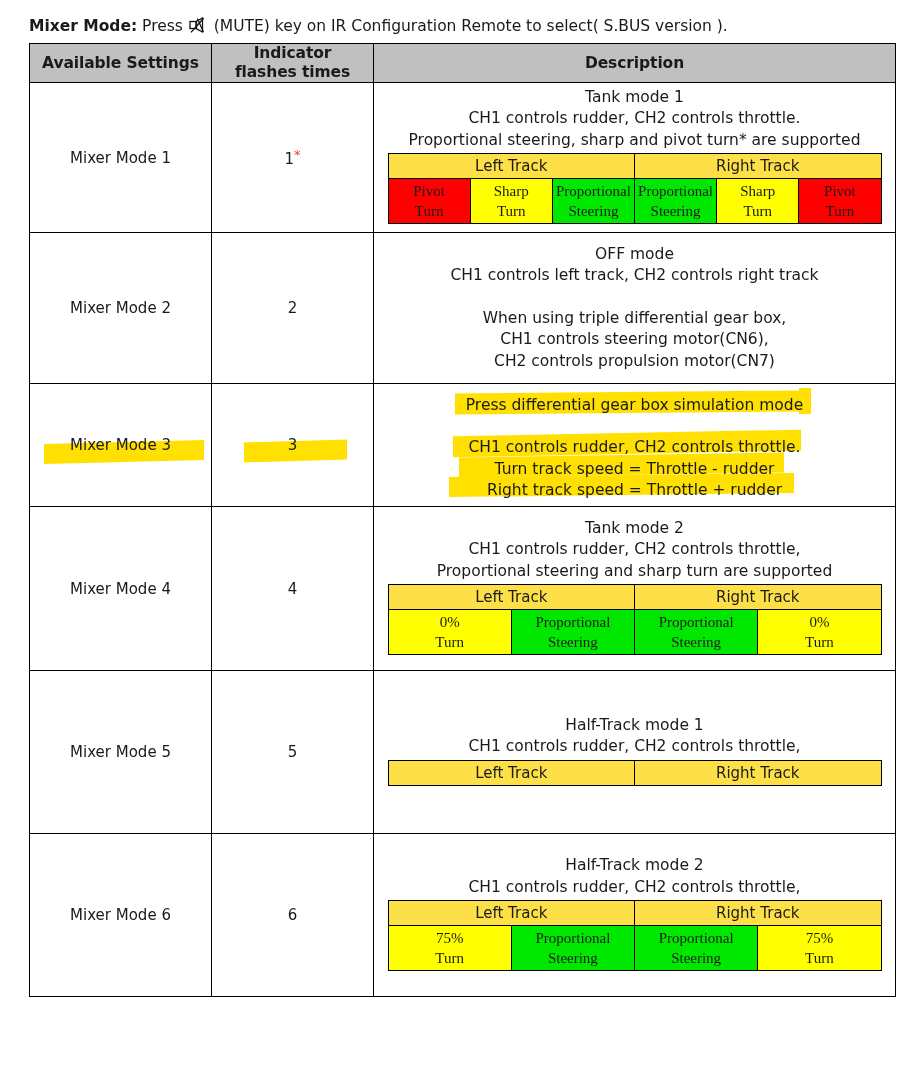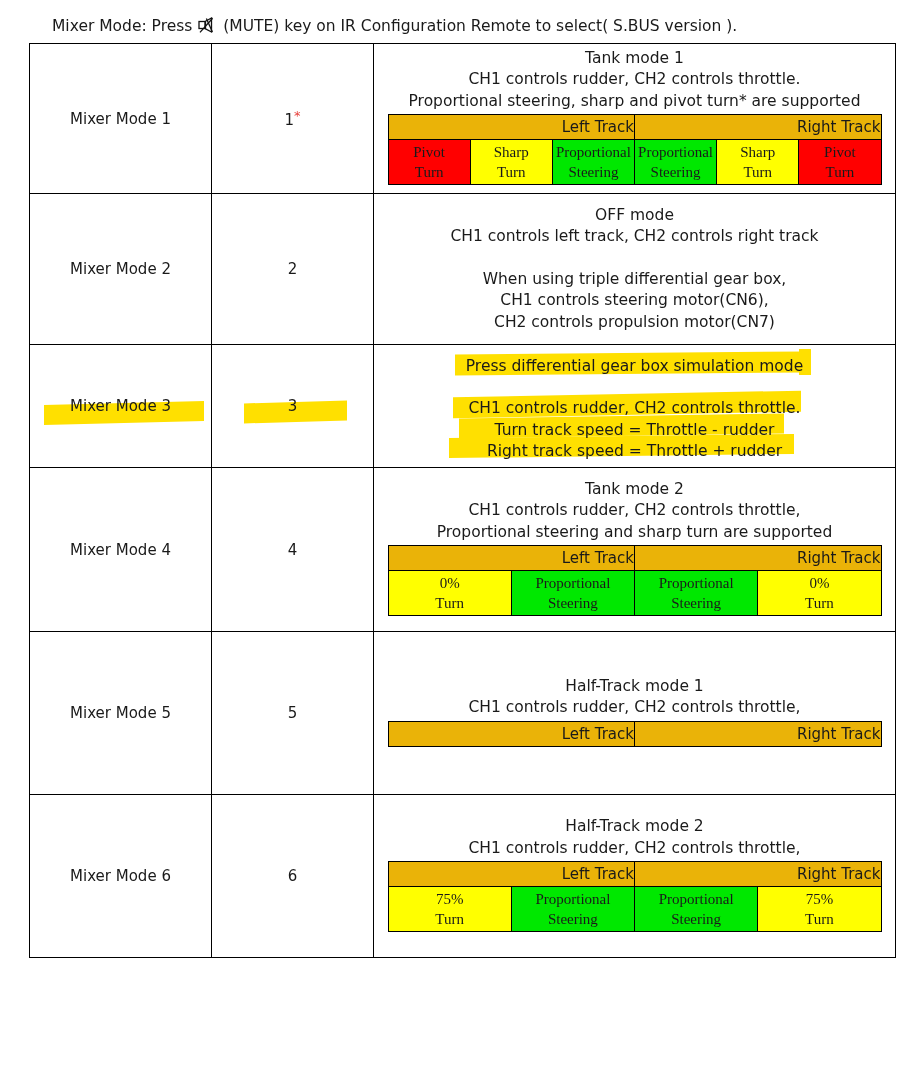--- a/index.html
+++ b/index.html
@@ -18,21 +18,21 @@
 
   
   .intro {
     position: absolute;
     left: 29px;
     top: 16px;
     font-size: 15.5px;
     line-height: 20px;
     white-space: nowrap;
   }
-  .intro-label { font-weight: normal; margin-left: 23px; }
+  .intro-label { font-weight: bold; }
   .mute-icon {
     display: inline-block;
     width: 19px;
     height: 17px;
     vertical-align: -3px;
     margin: 0 1px;
   }
 
   
   table.main {
@@ -91,22 +91,21 @@
   table.track td {
     border: 1.3px solid #000;
     font-size: 15px;
     line-height: 20px;
     text-align: center;
     padding: 0;
     color: #1a1a1a;
   }
   table.track td.trk-head {
     height: 24px;
-    background: #eab308;
-    text-align: right;
+    background: #fde047;
   }
   table.track td.cell {
     height: 44px;
     white-space: nowrap;
   }
   .cell .l1, .cell .l2 { display: block; font-family: Liberation Serif, serif; }
 
   
   .hl {
     position: absolute;
@@ -135,20 +134,28 @@
   </span><span> (MUTE) key on IR Configuration Remote to select( S.BUS version ).</span>
 </div>
 
 <table class="main">
   <colgroup>
     <col style="width:182px">
     <col style="width:162px">
     <col style="width:522px">
   </colgroup>
   <tbody>
+    <tr>
+      <th class="hdr">Available Settings</th>
+      <th class="hdr">
+        <span>Indicator</span><br>
+        <span>flashes times</span>
+      </th>
+      <th class="hdr">Description</th>
+    </tr>
 
     <tr style="height:150px">
       <td class="c-mode">Mixer Mode 1</td>
       <td class="c-flash">
         <span>1</span><span class="sup-star">*</span>
       </td>
       <td class="c-desc">
         <span class="desc-lines">
           <span class="ln">Tank mode 1</span>
           <span class="ln">CH1 controls rudder, CH2 controls throttle.</span>

